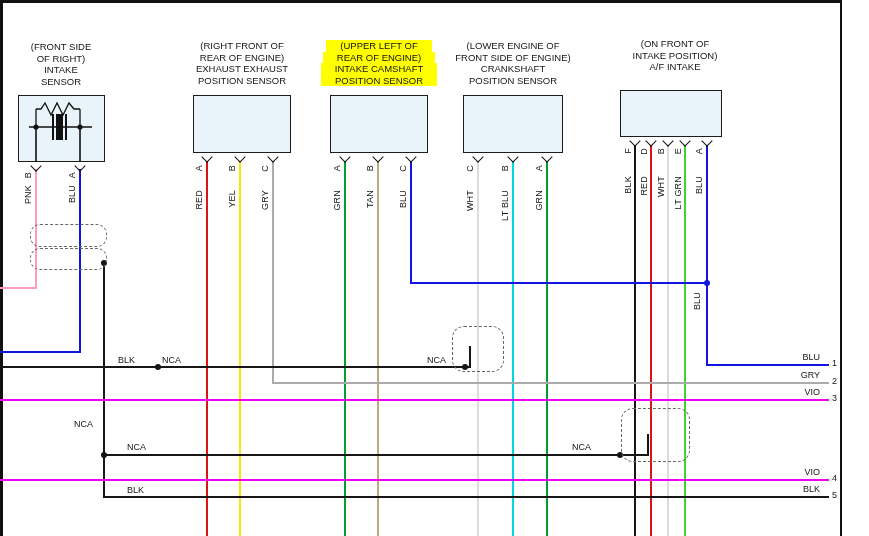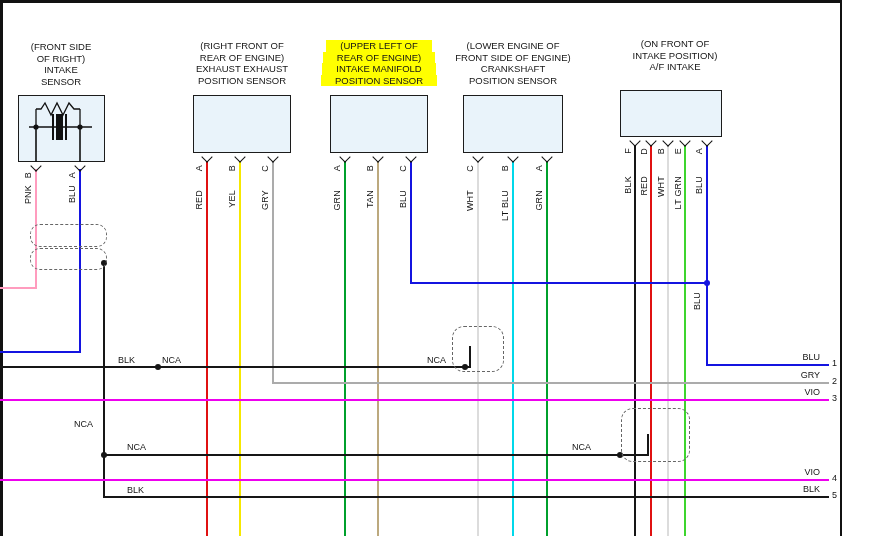--- a/index.html
+++ b/index.html
@@ -51,21 +51,21 @@
   </div>
   <div class="slabel" style="left:192px;top:40px;width:100px">
     <span>(RIGHT FRONT OF</span>
     <span>REAR OF ENGINE)</span>
     <span>EXHAUST EXHAUST</span>
     <span>POSITION SENSOR</span>
   </div>
   <div class="slabel" style="left:329px;top:40px;width:100px">
     <span class="hl">(UPPER LEFT OF</span>
     <span class="hl">REAR OF ENGINE)</span>
-    <span class="hl">INTAKE MANIFOLD</span>
+    <span class="hl">INTAKE CAMSHAFT</span>
     <span class="hl">POSITION SENSOR</span>
   </div>
   <div class="slabel" style="left:459px;top:40px;width:108px">
     <span>(LOWER ENGINE OF</span>
     <span>FRONT SIDE OF ENGINE)</span>
     <span>CRANKSHAFT</span>
     <span>POSITION SENSOR</span>
   </div>
   <div class="slabel" style="left:621px;top:38px;width:108px">
     <span>(ON FRONT OF</span>

